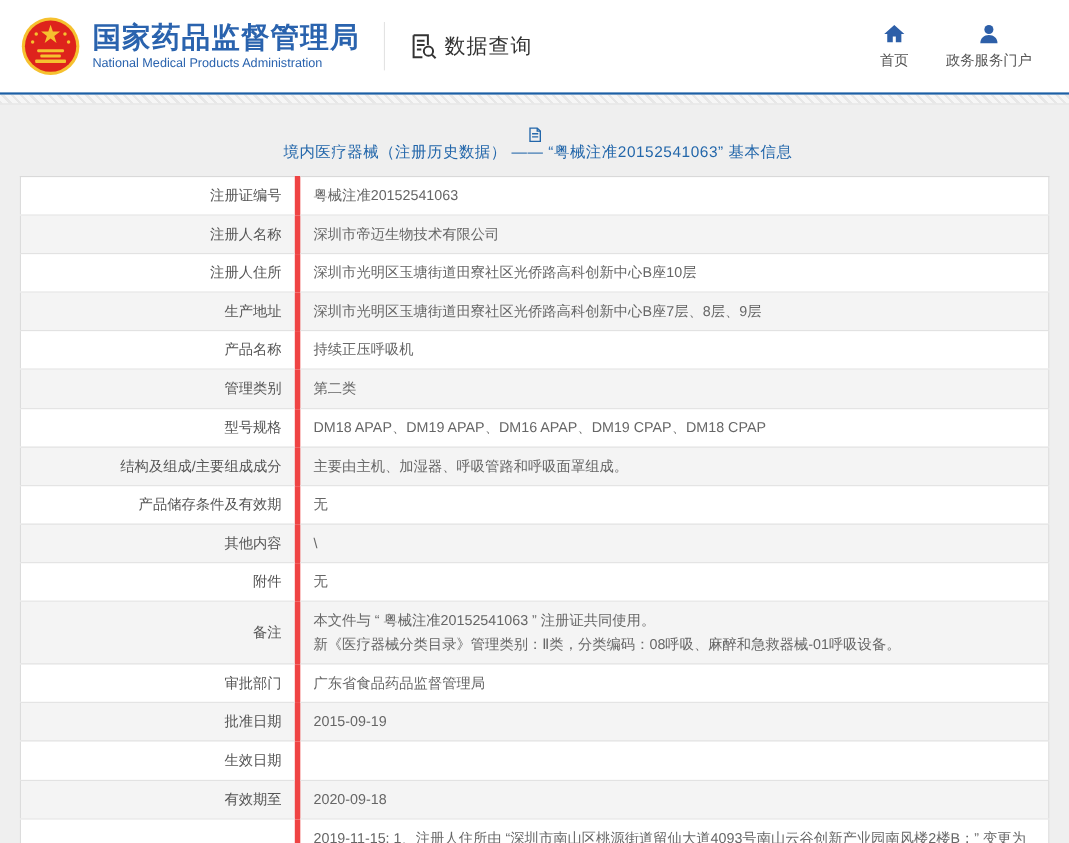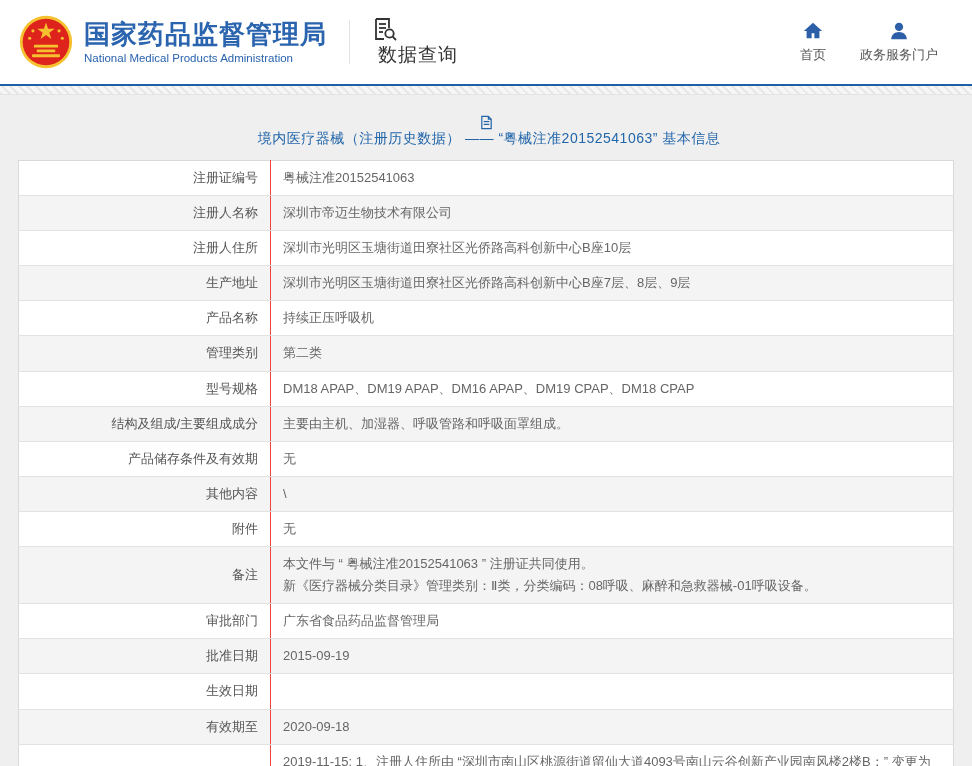--- a/index.html
+++ b/index.html
@@ -21,21 +21,21 @@
     border-bottom: 2px solid #1c5fa5;
     position: relative;
   }
   .emblem { width: 56px; height: 56px; flex: 0 0 auto; }
   .org-block { margin-left: 10px; padding-right: 22px; border-right: 1px solid #e3e3e3; }
   .org-cn {
     color: #2a63ae; font-size: 26px; font-weight: bold; letter-spacing: 1px;
     line-height: 1.1; white-space: nowrap;
   }
   .org-en { color: #2a63ae; font-size: 11.5px; margin-top: 3px; white-space: nowrap; }
-  .section-block { display: flex; align-items: flex-start; margin-left: 22px; flex-direction: column; }
+  .section-block { display: flex; align-items: center; margin-left: 22px; }
   .section-title { font-size: 19px; color: #333; margin-left: 6px; letter-spacing: 1px; }
   .header-spacer { flex: 1; }
   .nav { display: flex; align-items: flex-start; gap: 34px; margin-right: 14px; }
   .nav-item { display: flex; flex-direction: column; align-items: center; cursor: pointer; text-align: right; }
   .nav-item .nav-label { font-size: 13px; color: #555; margin-top: 4px; white-space: nowrap; }
 
   
   .hatch-strip {
     height: 9px;
     background: repeating-linear-gradient(45deg, #e7e7e7 0 2px, #f6f6f6 2px 6px);
@@ -60,21 +60,21 @@
     border-bottom: 1px solid #e2e2e2;
     font-size: 13px;
     padding: 6px 12px;
     line-height: 1.7;
     vertical-align: middle;
   }
   td.lbl {
     width: 252px;
     text-align: right;
     color: #555;
-    border-right: 1px solid #ef4444;
+    border-right: 5px solid #ef4444;
   }
   td.val {
     text-align: left;
     color: #666;
     padding-left: 14px;
     white-space: pre-line;
     word-break: break-all;
   }
   .lbl-inner { display: inline-flex; align-items: center; gap: 3px; }
 

